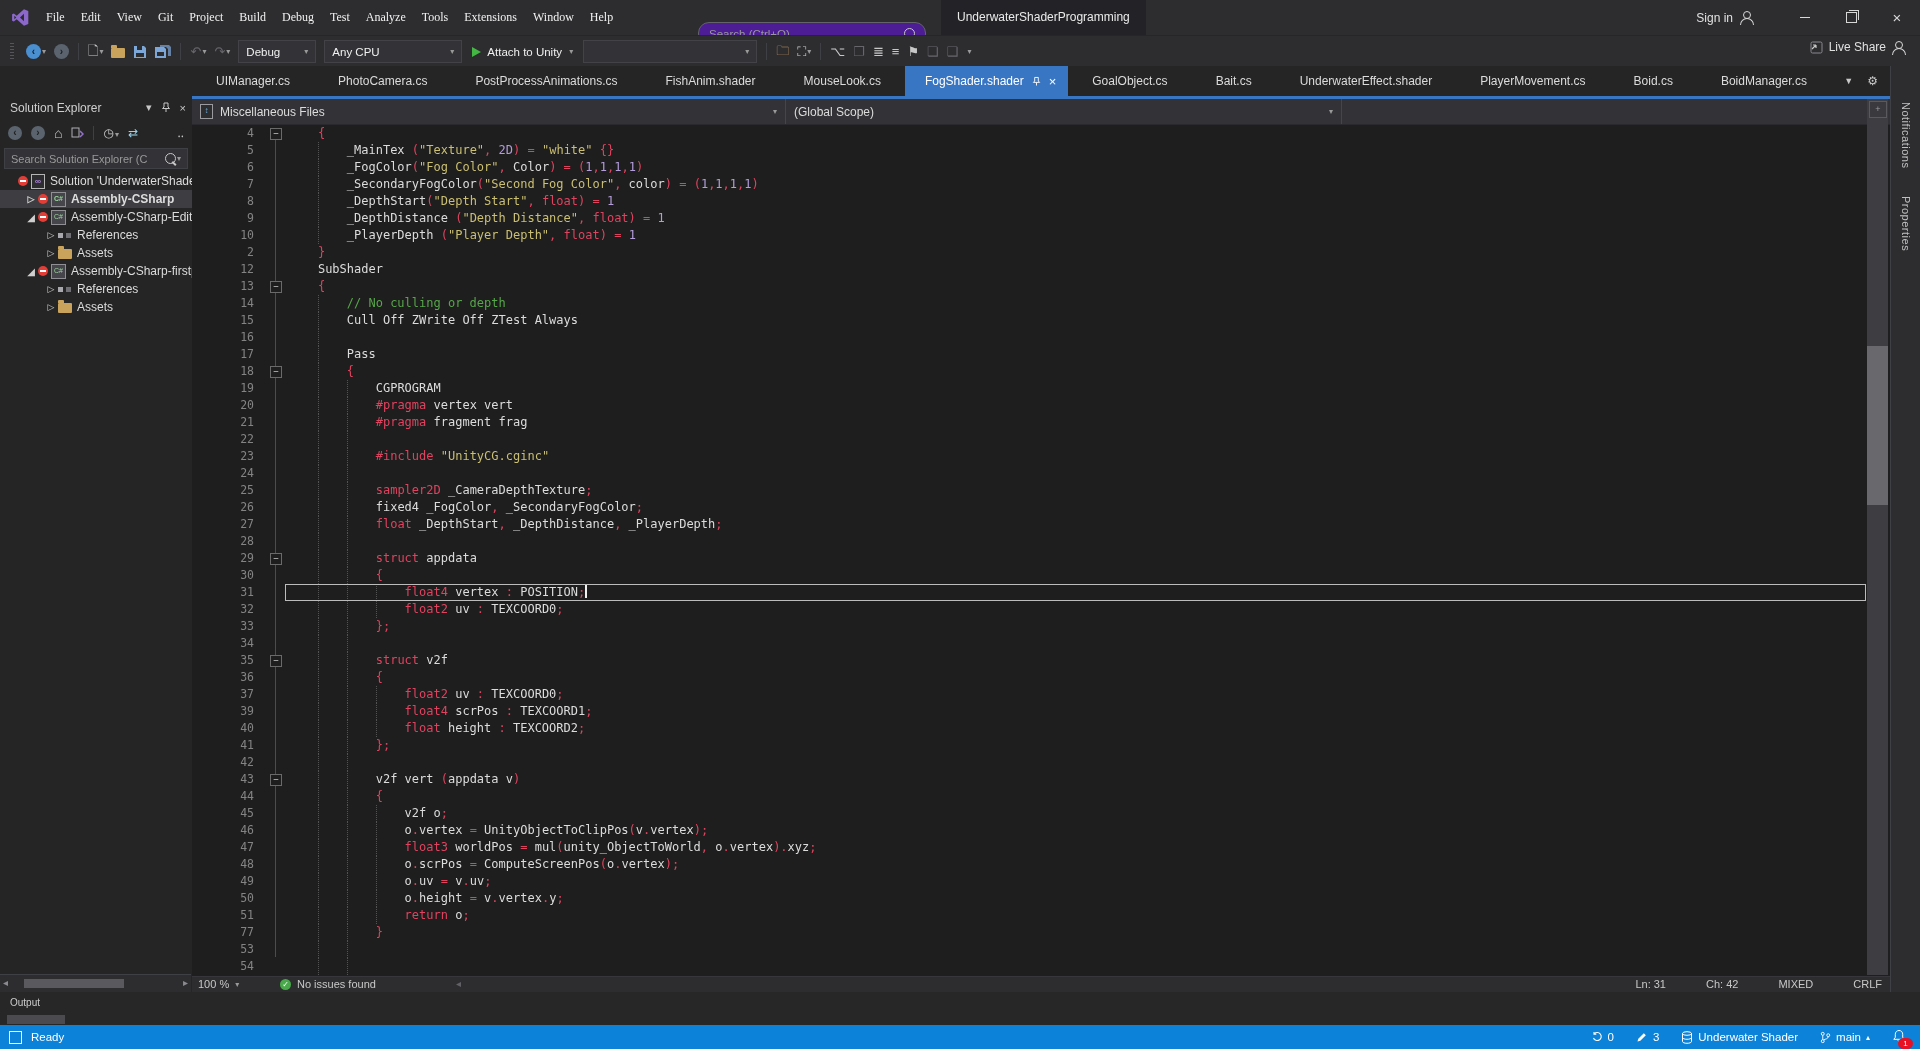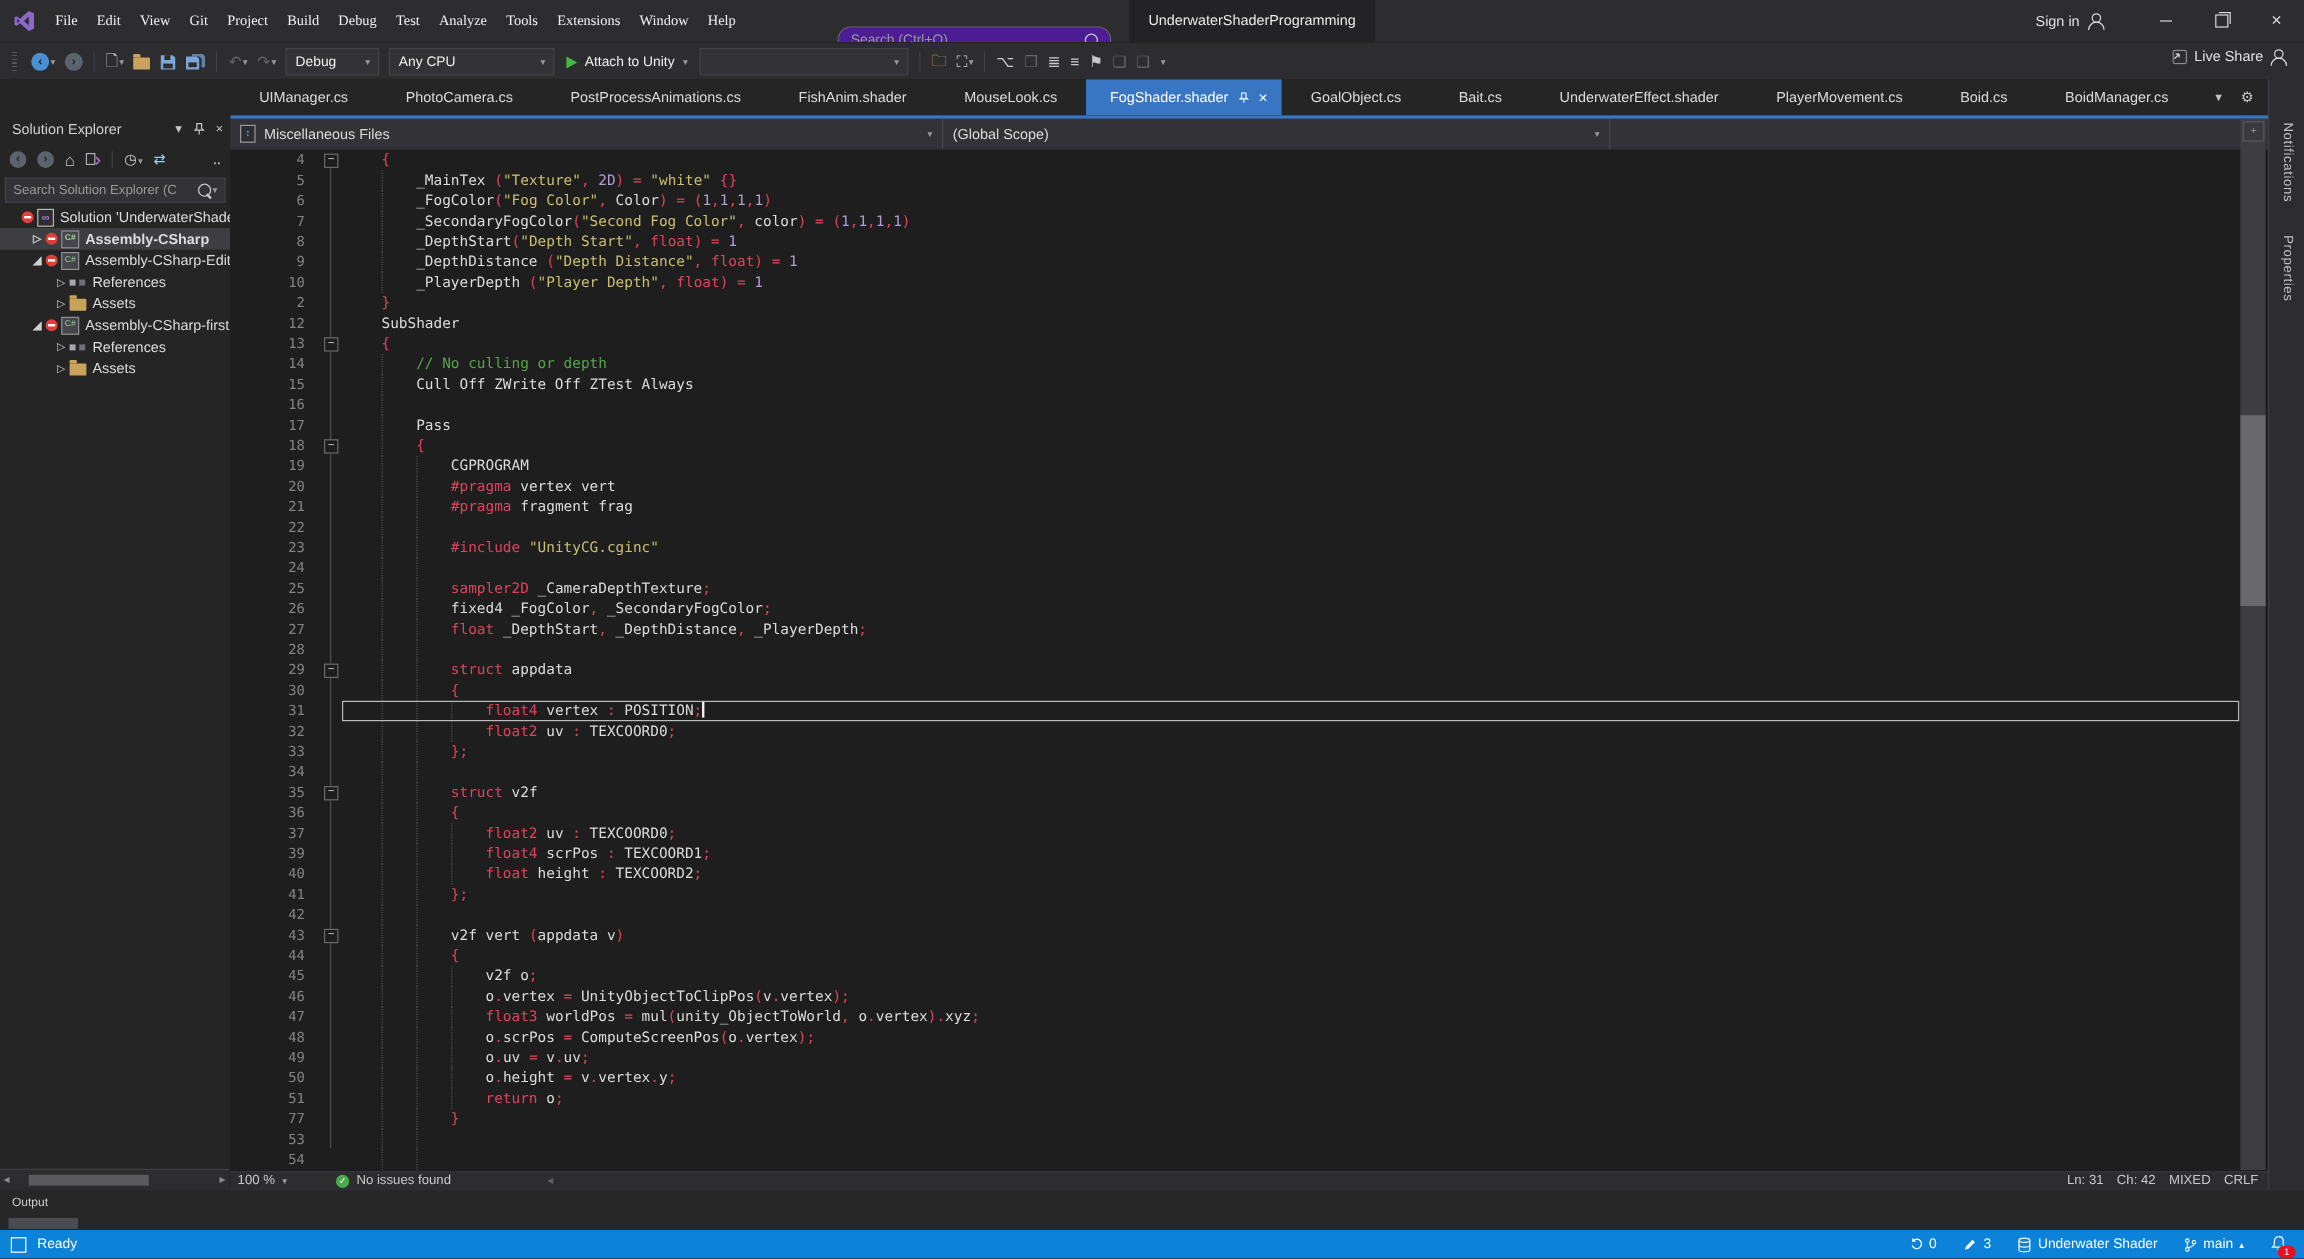--- a/index.html
+++ b/index.html
@@ -100,21 +100,21 @@
   .caret{display:inline-block;width:1.5px;height:13px;background:#f0f0f0;vertical-align:-2px;}
   .foldline{position:absolute;left:83px;top:14px;height:818px;width:1px;background:#4c4c4c;z-index:0;}
   .tk-r{color:#e0435f;} .tk-w{color:#dcdcdc;} .tk-s{color:#cbbf72;} .tk-num{color:#b39ddb;} .tk-c{color:#57a64a;}
 
   
   .edstatus{position:relative;height:17px;background:#2d2d30;border-top:1px solid #37373b;font-size:11px;color:#c8c8c8;}
   .edz{position:absolute;left:6px;top:1px;display:flex;gap:5px;align-items:center;}
   .edmsg{position:absolute;left:88px;top:1px;display:flex;gap:6px;align-items:center;}
   .okcirc{width:11px;height:11px;border-radius:50%;background:#4aa94a;color:#fff;font-size:8px;line-height:11px;text-align:center;}
   .edhl{position:absolute;left:264px;top:1px;color:#606065;font-size:10px;}
-  .edright{position:absolute;right:8px;top:1px;display:flex;gap:11px;}
+  .edright{position:absolute;right:8px;top:1px;display:flex;gap:40px;}
 
   
   .vscroll{position:absolute;left:1867px;top:99px;width:21px;height:876px;background:#3e3e42;}
   .vthumb{position:absolute;left:0;top:247px;width:21px;height:159px;background:#68686d;}
   .splitbox{position:absolute;left:1869px;top:101px;width:16px;height:15px;background:#3a3a3e;border:1px solid #5a5a5e;
             color:#9a9a9f;font-size:9px;line-height:14px;text-align:center;}
 
   
   .rightstrip{position:absolute;left:1890px;top:66px;width:30px;height:926px;background:#2d2d30;border-left:1px solid #3f3f46;
               display:flex;flex-direction:column;align-items:center;padding-top:36px;gap:28px;}

